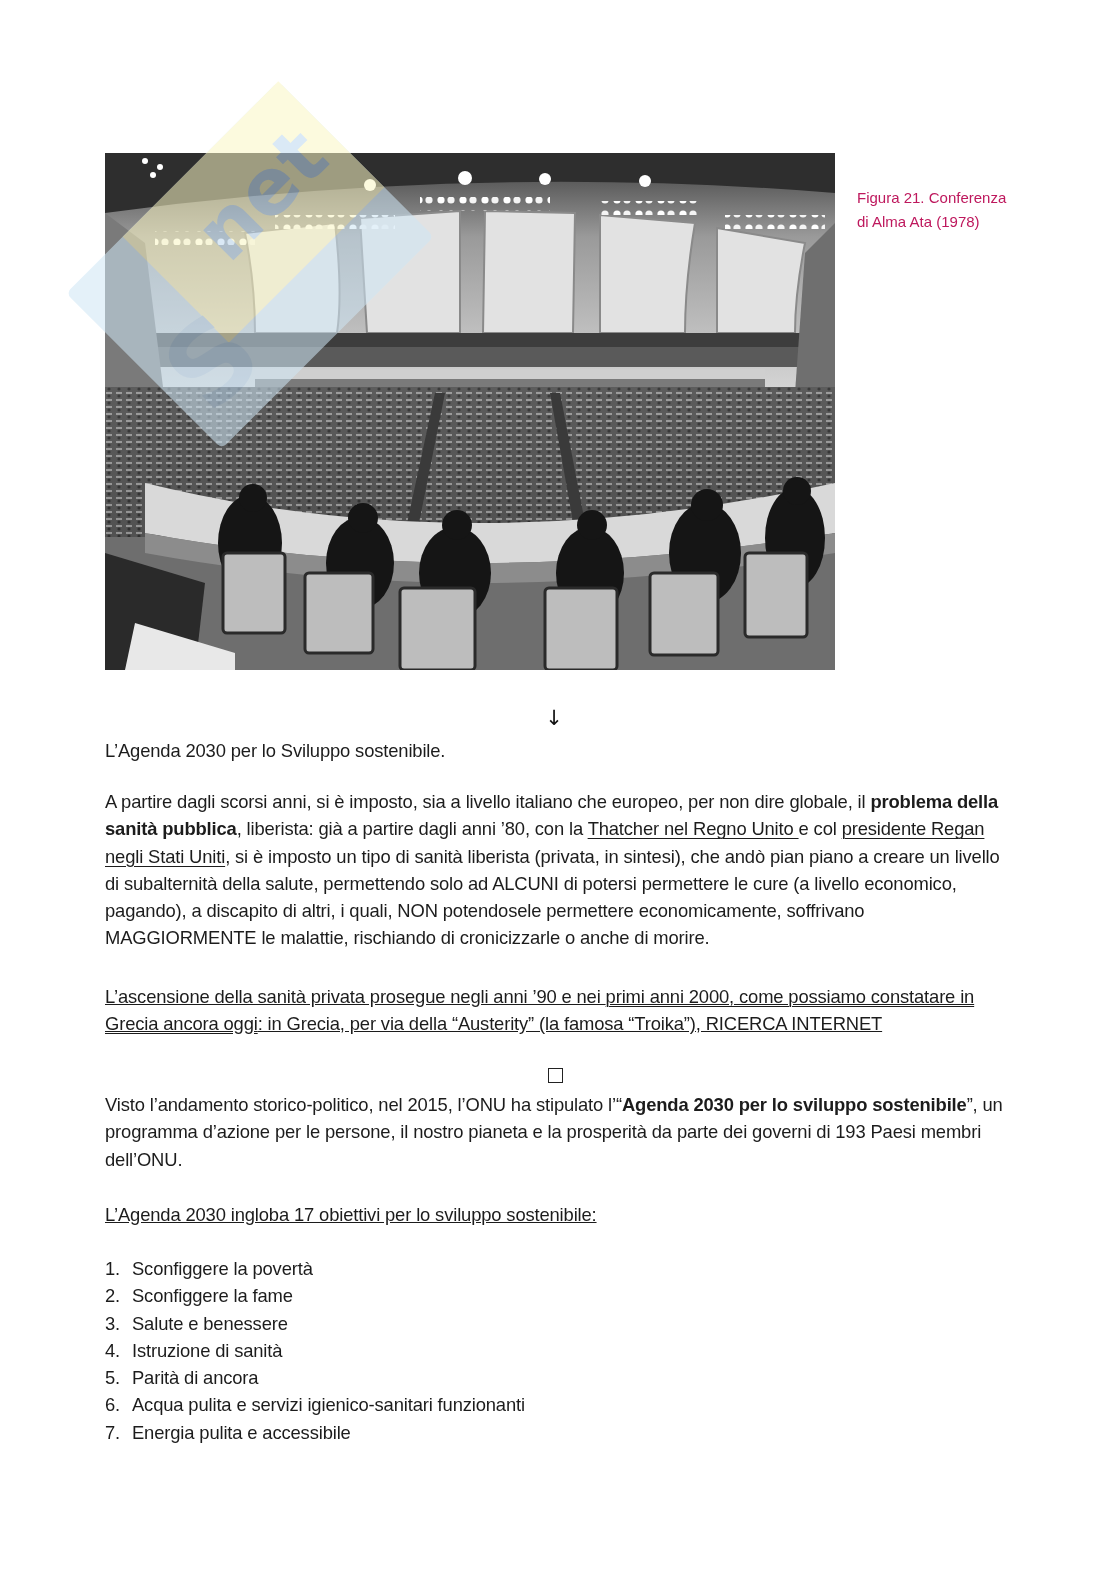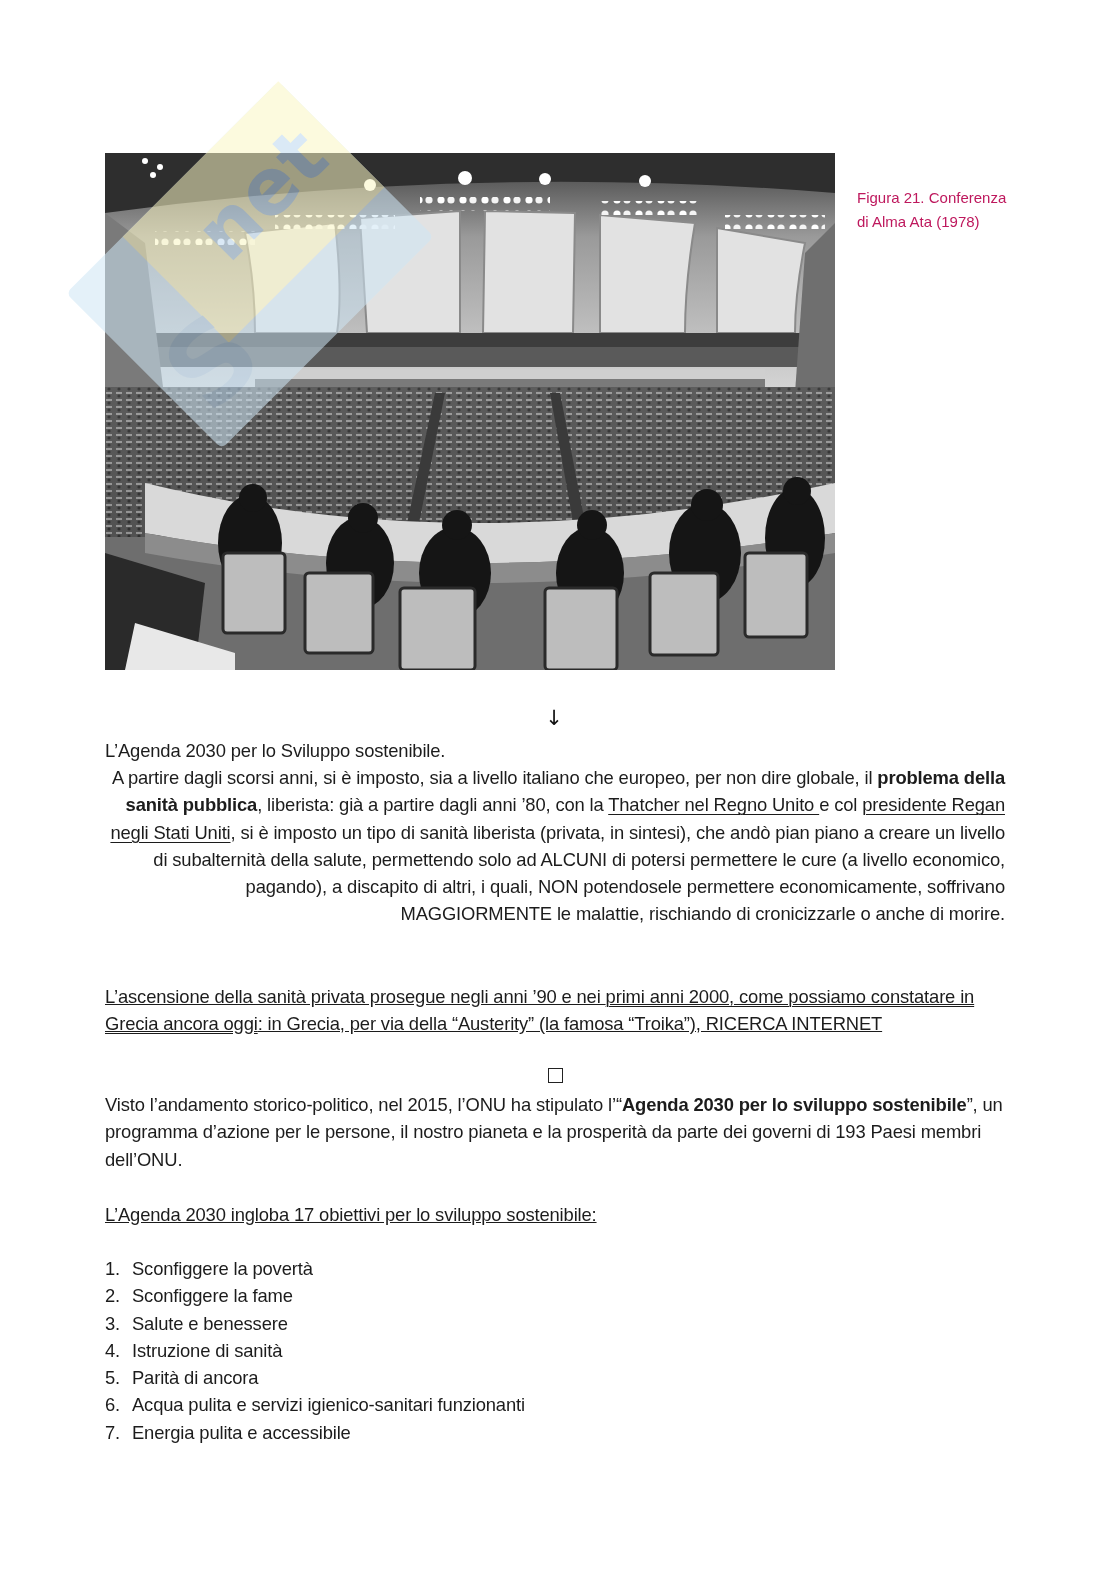--- a/index.html
+++ b/index.html
@@ -37,21 +37,21 @@
 
   .text {
     position: absolute; left: 105px; width: 900px;
     font-size: 18.4px; line-height: 27.3px; color: #1c1c1c;
     letter-spacing: -0.15px;
   }
   .text b { font-weight: bold; }
   .u { text-decoration: underline; text-underline-offset: 3px; text-decoration-thickness: 1px; }
 
   .heading { top: 737px; font-weight: normal; }
-  .p1 { top: 764px; text-align: right; }
+  .p1 { top: 788px; }
   .p2 { top: 983px; text-decoration: underline; }
   .p3 { top: 1091px; }
   .p4 { top: 1201px; text-decoration: underline; }
   .goals { position: absolute; left: 105px; top: 1255px; margin: 0; padding: 0; list-style: none;
            font-size: 18.4px; line-height: 27.3px; color: #1c1c1c; letter-spacing: -0.15px; }
   .goals li { display: flex; }
   .goals .num { width: 27px; flex: none; }
 </style>
 </head>
 <body>

